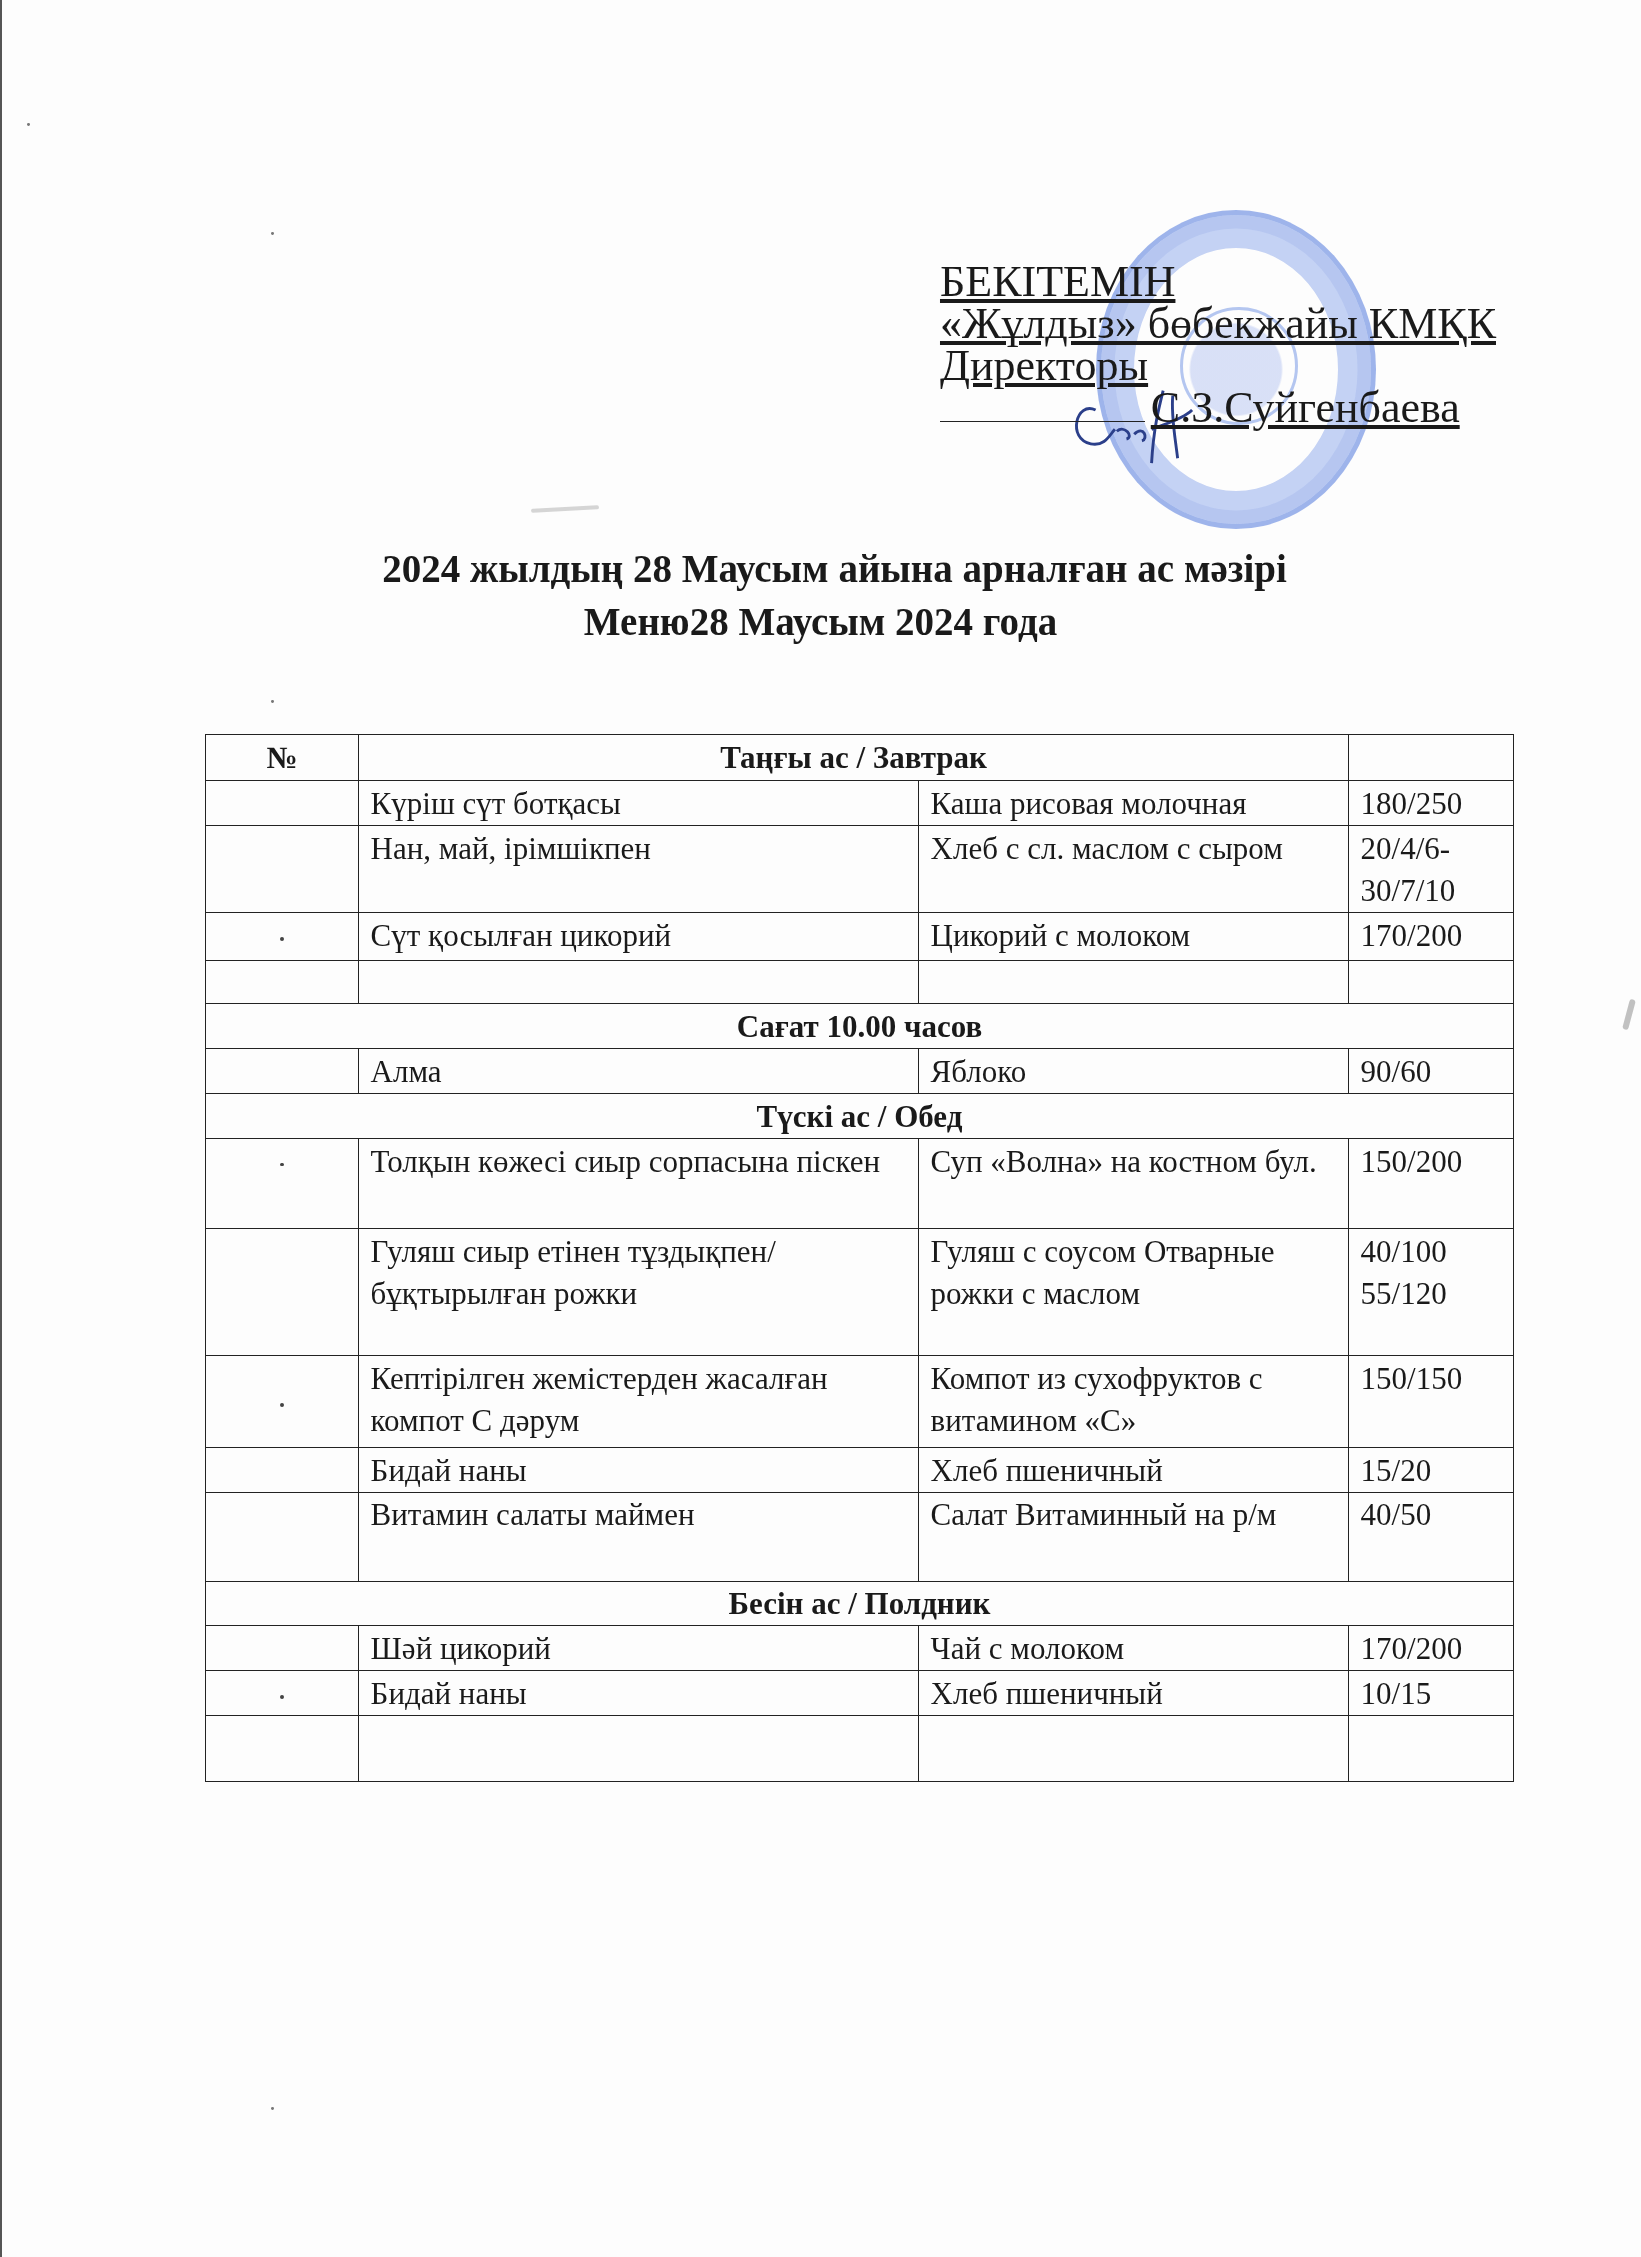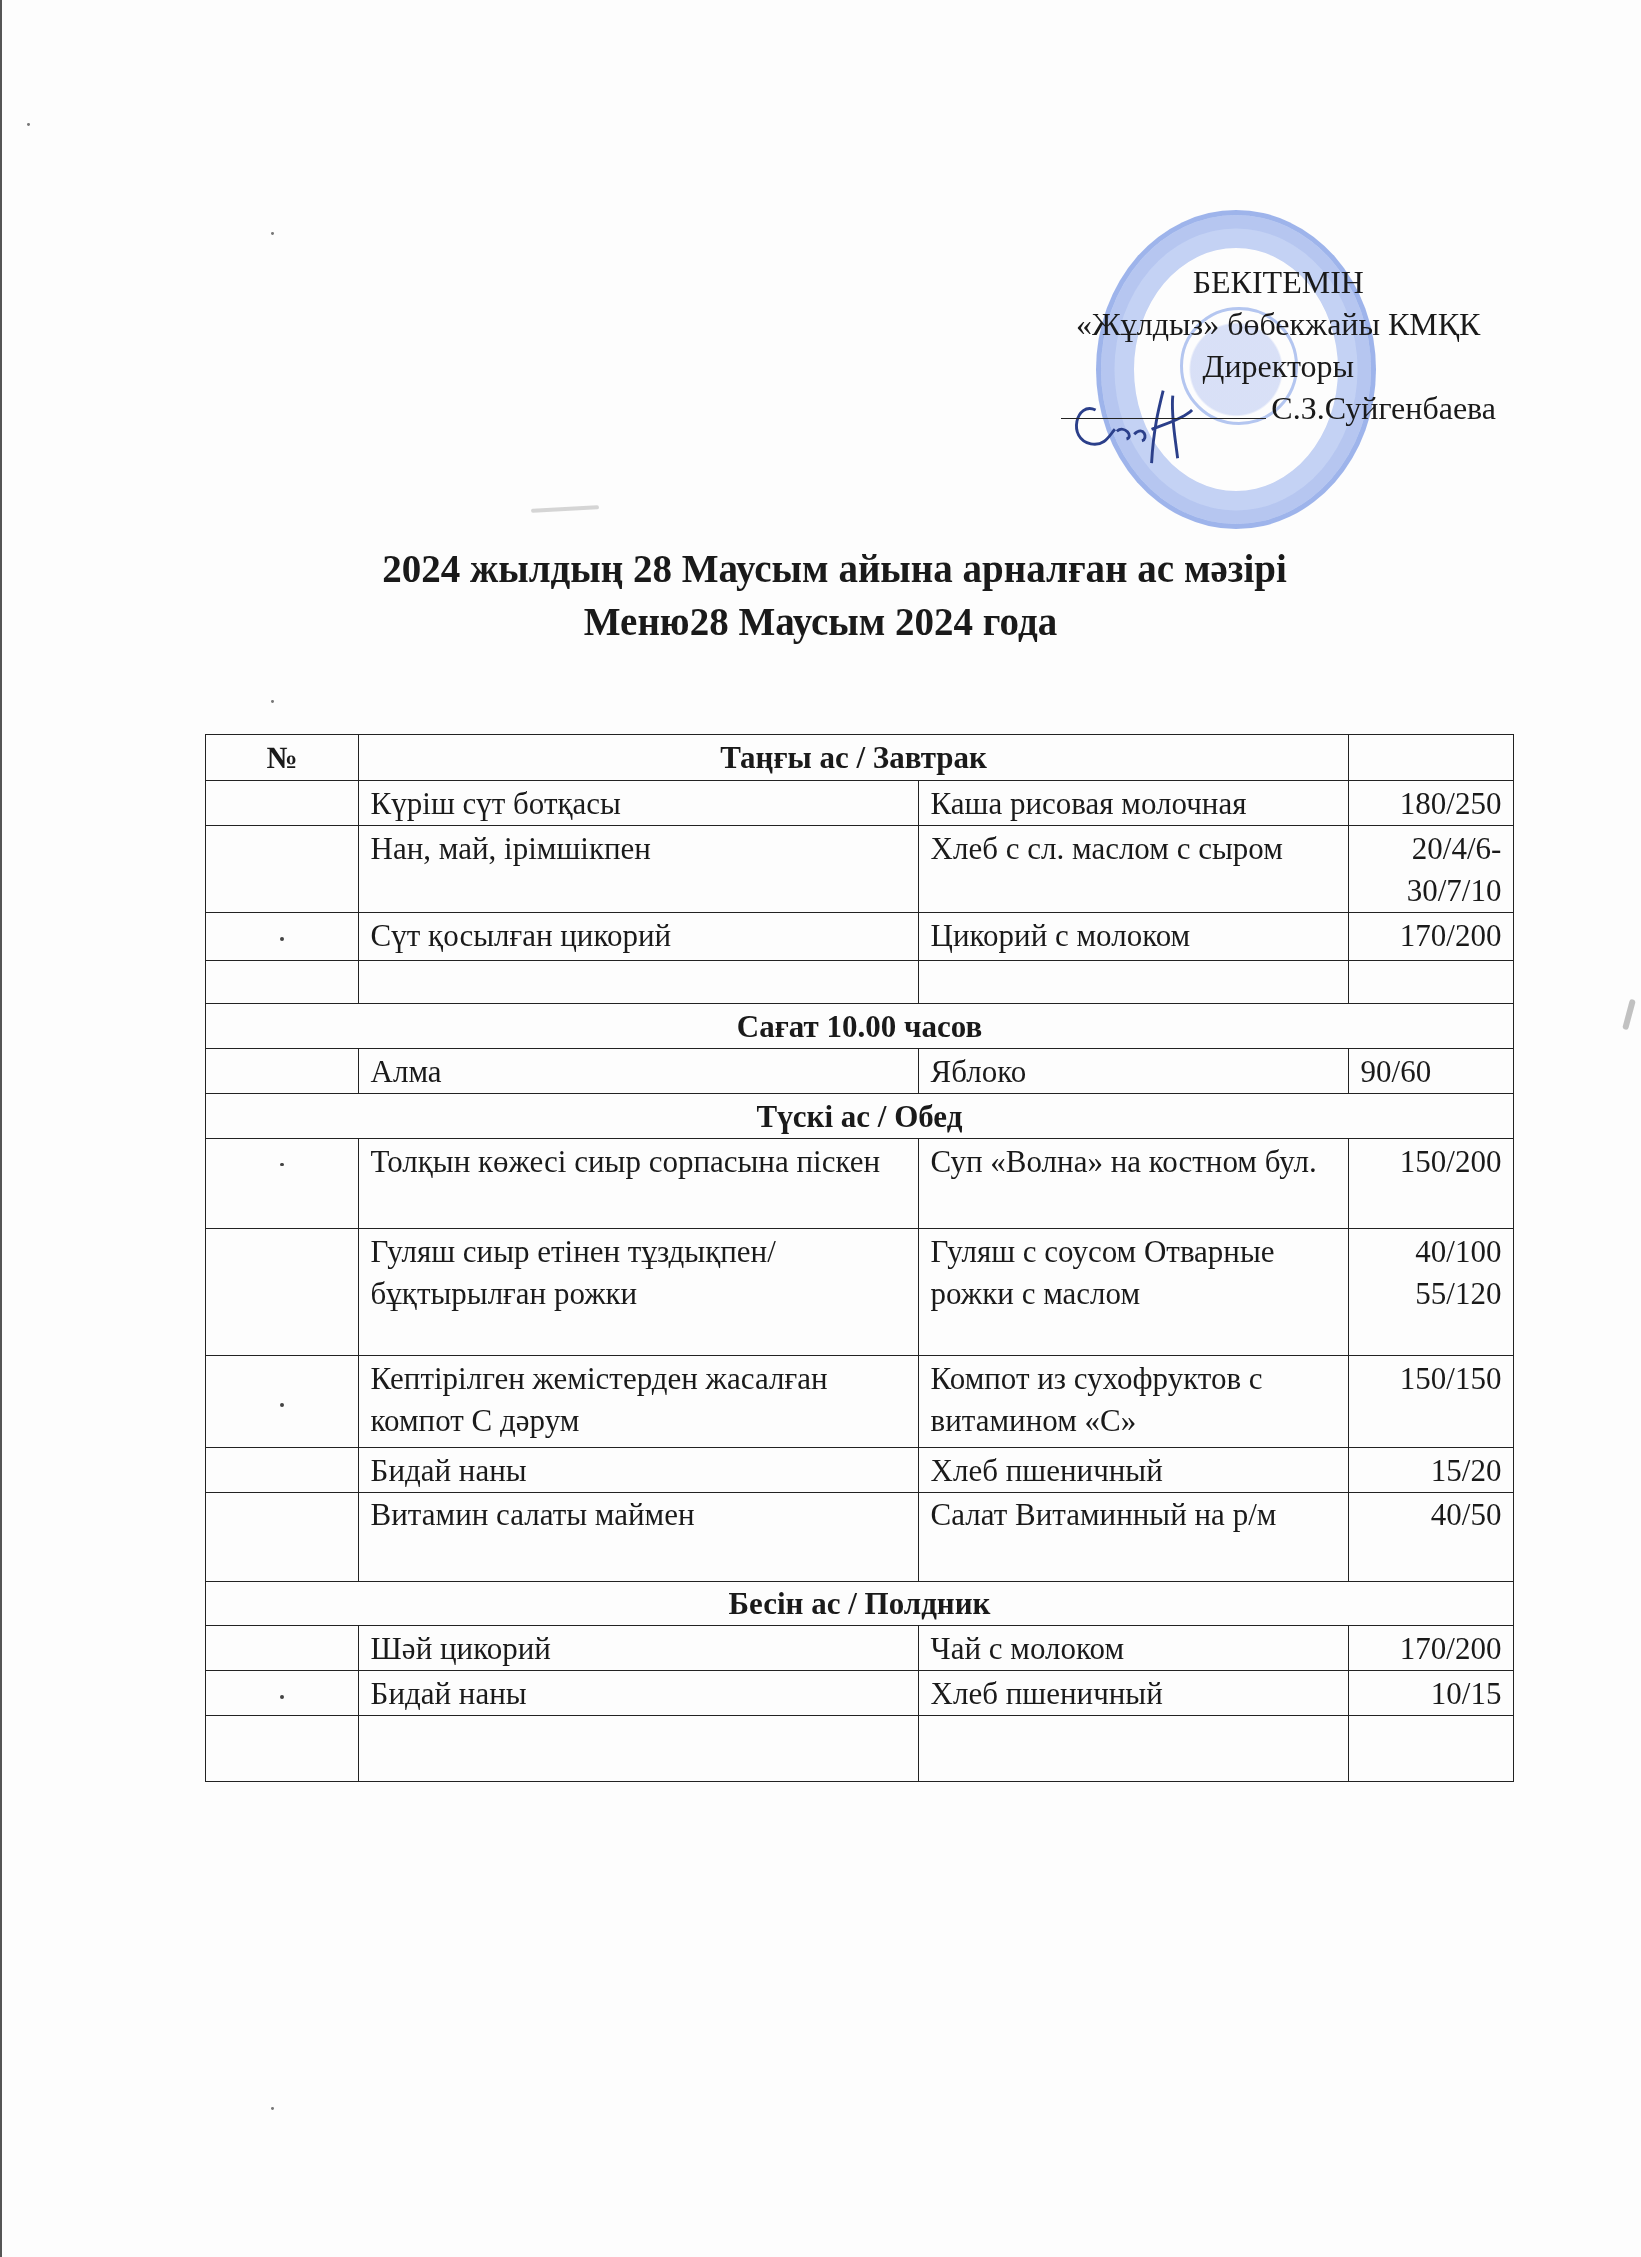--- a/index.html
+++ b/index.html
@@ -4,21 +4,21 @@
 <style>
   html, body { margin: 0; padding: 0; }
   body {
     width: 1641px; height: 2257px; background: #fdfdfd; position: relative; overflow: hidden;
     font-family: "Liberation Serif", "DejaVu Serif", serif; color: #1a1a1a;
   }
   .scan-edge { position: absolute; left: 0; top: 0; width: 1.9px; height: 2257px; background: #555; }
   .speck { position: absolute; width: 2.9px; height: 2.9px; background: #777; border-radius: 50%; }
   .smudge { position: absolute; background: #bbb; border-radius: 2.9px; opacity: .6; }
 
-  .approval { position: absolute; right: 145px; top: 261px; text-align: center; font-size: 32px; line-height: 42px; }
+  .approval { position: absolute; right: 145px; top: 261px; text-align: left; font-size: 44px; line-height: 42px; text-decoration: underline; }
   .approval div { white-space: nowrap; }
   .sign-line { display: inline-block; width: 205px; border-bottom: 1.9px solid #222; margin-right: 5.8px; height: 29px; vertical-align: baseline; }
 
   .stamp {
     position: absolute; left: 1096px; top: 210px; width: 270px; height: 309px;
     border-radius: 50%; border: 5.8px solid rgba(80,120,220,.55);
     box-shadow: inset 0 0 0 13.5px rgba(120,150,230,.18), inset 0 0 0 29px rgba(255,255,255,0), inset 0 0 0 33px rgba(90,130,225,.35);
     background: radial-gradient(circle, rgba(110,140,230,.25) 0 22%, rgba(255,255,255,0) 23% 100%);
   }
   .stamp-inner {
@@ -37,21 +37,21 @@
     position: absolute; left: 205px; top: 734px; width: 1307px;
     border-collapse: collapse; table-layout: fixed; font-size: 31px;
   }
   table.menu td { border: 1.9px solid #222; vertical-align: top; padding: 1.9px 11.6px 0 11.6px; line-height: 42px; }
   table.menu col.c1 { width: 153px; }
   table.menu col.c2 { width: 560px; }
   table.menu col.c3 { width: 430px; }
   table.menu col.c4 { width: 165px; }
   td.num { text-align: center; font-weight: bold; }
   td.section { text-align: center; font-weight: bold; margin-left: 18px; }
-  td.qty { text-align: right; padding-right: 9.7px; }
+  td.qty { padding-right: 9.7px; }
   td.qty.left { text-align: left; }
   .dot { display: inline-block; width: 3.9px; height: 3.9px; background: #444; border-radius: 50%; vertical-align: middle; }
   td.numcell { text-align: center; }
 </style>
 </head>
 <body>
 
 <div class="scan-edge"></div>
 <div class="speck" style="left:27px;top:123px"></div>
 <div class="speck" style="left:271px;top:232px"></div>

